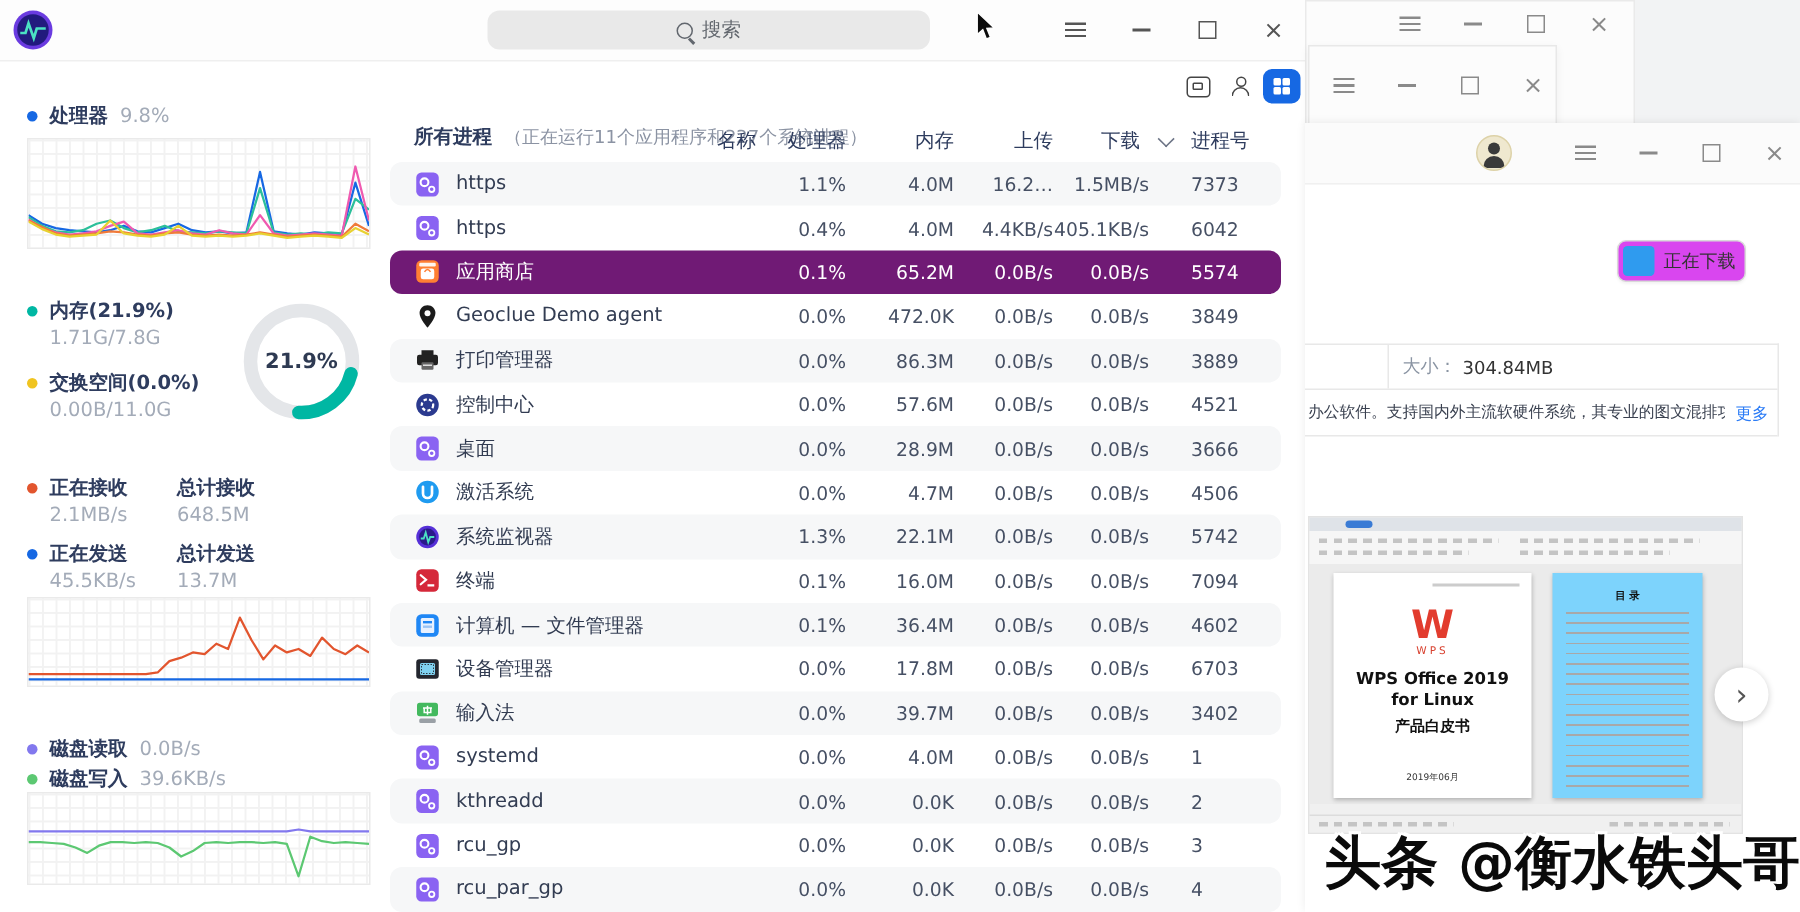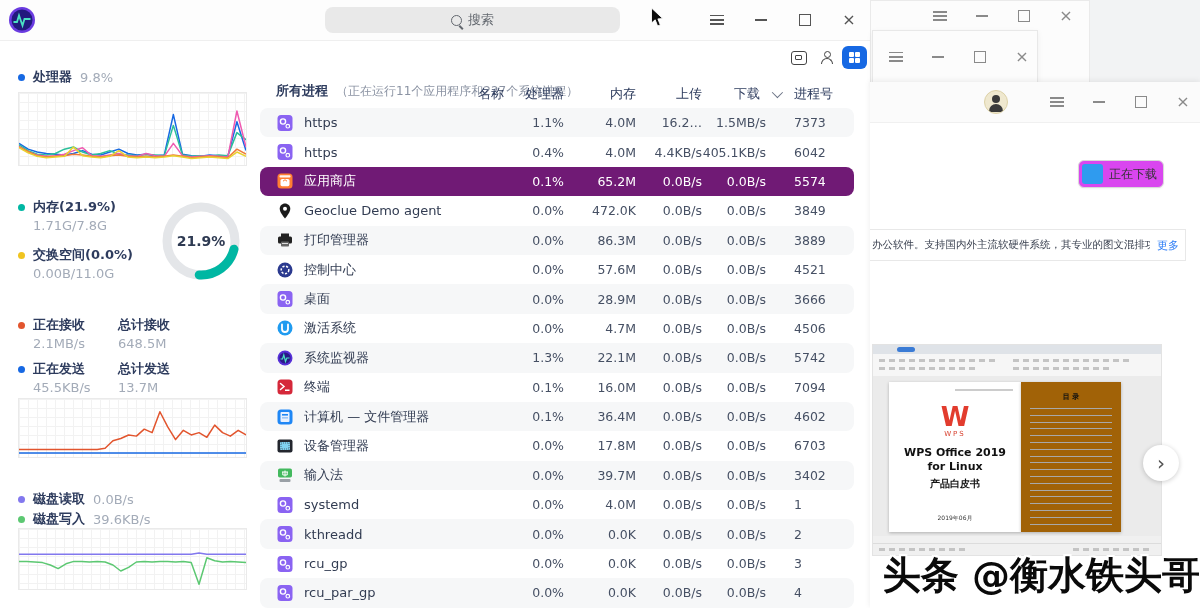--- a/index.html
+++ b/index.html
@@ -122,21 +122,21 @@
   #wps-tools{height:22px;background:#f6f6f6;border-bottom:1px solid #dcdcdc;position:relative;}
   .dashes{position:absolute;height:3px;background:repeating-linear-gradient(90deg,#c4c4c4 0 6px,transparent 6px 10px);}
   #wps-body{position:absolute;left:0;top:31px;width:288px;height:160px;background:#ebebeb;}
   #page-left{position:absolute;left:16px;top:6px;width:132px;height:150px;background:#fff;box-shadow:0 1px 3px rgba(0,0,0,.25);text-align:center;}
   #page-left .topline{position:absolute;right:8px;top:7px;width:58px;height:2px;background:#ccc;}
   #wps-logo{margin-top:24px;font-size:26px;font-weight:bold;color:#e23c2e;line-height:.9;}
   #wps-logo-sub{font-size:7px;letter-spacing:2px;color:#d8412f;margin-top:1px;}
   #wps-t1{font-size:11px;font-weight:bold;color:#111;margin-top:8px;line-height:1.25;}
   #wps-t2{font-size:10px;color:#111;margin-top:3px;font-weight:bold;}
   #wps-date{position:absolute;bottom:9px;left:0;width:100%;font-size:6px;color:#333;}
-  #page-right{position:absolute;left:148px;top:6px;width:100px;height:150px;background:#a16207;box-shadow:0 1px 3px rgba(0,0,0,.25);}
+  #page-right{position:absolute;left:162px;top:6px;width:100px;height:150px;background:#7dd3fc;box-shadow:0 1px 3px rgba(0,0,0,.25);}
   #toc-title{text-align:center;font-size:7px;font-weight:bold;color:#111;margin-top:10px;}
   #toc-lines{margin:6px 9px 0 9px;height:122px;background:repeating-linear-gradient(to bottom,#a8a8a8 0 1px,transparent 1px 6.8px);}
   #wps-status{position:absolute;left:0;bottom:0;width:100%;height:11px;background:#f0f0f0;border-top:1px solid #dcdcdc;}
   #next-btn{position:absolute;left:273px;top:363px;width:36px;height:36px;border-radius:50%;background:#fff;
             box-shadow:0 1px 5px rgba(0,0,0,.2);display:flex;align-items:center;justify-content:center;
             font-size:20px;color:#555;z-index:5;}
 
   #watermark{position:absolute;right:0px;top:468px;font-size:38px;font-weight:bold;color:#0a0a0a;white-space:nowrap;
       text-shadow:-2px -2px 0 #fff,2px -2px 0 #fff,-2px 2px 0 #fff,2px 2px 0 #fff,0 2px 0 #fff,2px 0 0 #fff,0 -2px 0 #fff,-2px 0 0 #fff;
       z-index:6;}
@@ -645,20 +645,25 @@
         <span class="ctl-close">×</span>
       </span>
   </div>
 
   <div id="dl-btn">
     <span id="dl-progress"></span>
     <span id="dl-label">正在下载</span>
   </div>
 
   <div id="detail-table">
+    <div class="drow">
+      <span class="dcol-div"></span>
+      <span class="dlabel">大小：</span>
+      <span class="dvalue">304.84MB</span>
+    </div>
     <div class="drow" id="desc-row">
       <span id="desc-text">办公软件。支持国内外主流软硬件系统，其专业的图文混排功·</span>
       <span id="more-link">更多</span>
     </div>
   </div>
 
   <div id="wps">
     <div id="wps-top">
         <i></i>
       </div>

